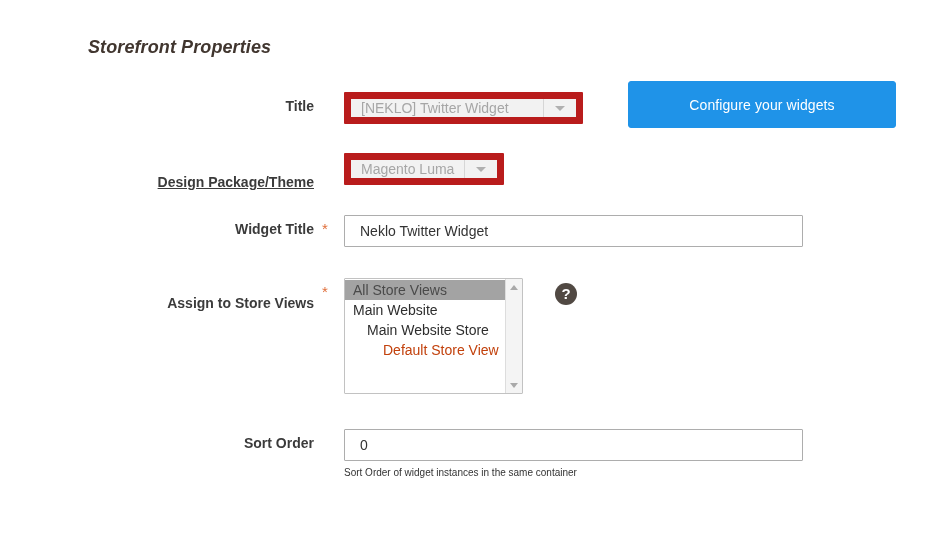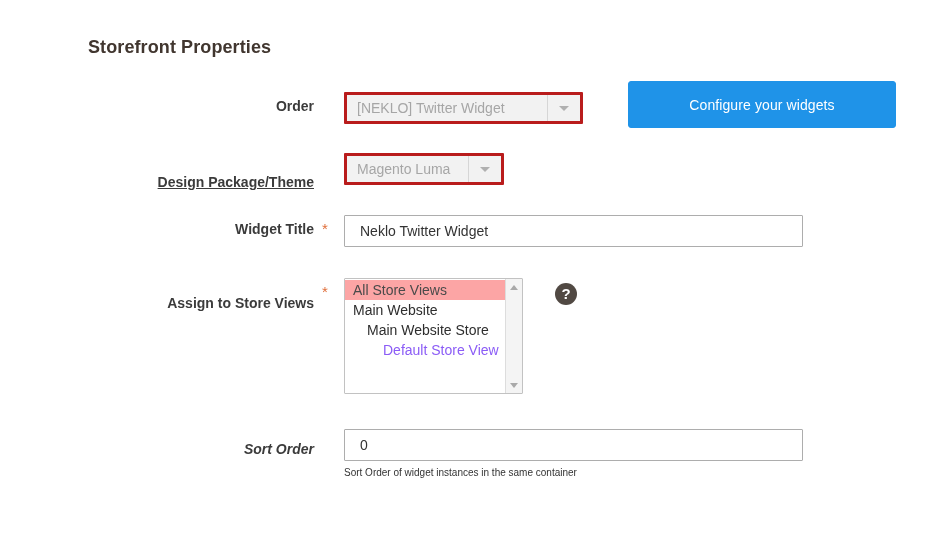--- a/index.html
+++ b/index.html
@@ -27,20 +27,21 @@
   
   .section-title {
     position: absolute;
     left: 88px;
     top: 37px;
     font-size: 18px;
     font-weight: bold;
     color: #41362f;
     letter-spacing: 0.1px;
     white-space: nowrap;
+    font-style: italic;
   }
 
   
   .field-row {
     position: absolute;
     left: 0;
     width: 940px;
   }
 
   .field-label {
@@ -62,21 +63,21 @@
     color: #e06e3a;
     font-weight: normal;
   }
 
   
   .sel-disabled {
     position: absolute;
     left: 344px;
     height: 32px;
     box-sizing: border-box;
-    border: 3px solid #b91c1c;
+    border: 7px solid #b91c1c;
     background: #f2f2f2;
     display: flex;
     align-items: stretch;
     border-radius: 1px;
   }
   .sel-disabled .sel-value {
     flex: 1 1 auto;
     display: flex;
     align-items: center;
     padding-left: 10px;
@@ -154,26 +155,26 @@
     font-size: 14px;
     line-height: 20px;
     height: 20px;
     color: #333333;
     white-space: nowrap;
     padding-left: 8px;
     overflow: hidden;
     text-overflow: ellipsis;
   }
   .ms-option.selected {
-    background: #fca5a5;
+    background: #a3a3a3;
     color: #4a4a4a;
   }
   .ms-option.bold { font-weight: normal; color: #2e2e2e; }
   .ms-option.ind1 { padding-left: 22px; }
-  .ms-option.ind2 { padding-left: 38px; color: #8b5cf6; }
+  .ms-option.ind2 { padding-left: 38px; color: #c2410c; }
 
   .ms-scroll {
     flex: 0 0 auto;
     width: 16px;
     background: #f4f4f4;
     border-left: 1px solid #dddddd;
     position: relative;
   }
   .ms-scroll .sb-arrow {
     position: absolute;
@@ -221,21 +222,21 @@
   }
 </style>
 </head>
 <body>
 
 <div class="page">
 
   <div class="section-title">Storefront Properties</div>
 
   <div class="field-row" style="top:92px;">
-    <div class="field-label" style="top:6px;">Order</div>
+    <div class="field-label" style="top:6px;">Title</div>
 
     <div class="sel-disabled" style="top:0px; width:239px;">
       <div class="sel-value">[NEKLO] Twitter Widget</div>
       <div class="sel-arrow">
           <i></i>
         </div>
     </div>
   </div>
 
   <button class="btn-primary" style="left:628px; top:81px; width:268px; height:47px;">Configure your widgets</button>
@@ -276,20 +277,20 @@
         <div class="sb-arrow down">
             <i></i>
           </div>
       </div>
     </div>
 
     <div class="help-icon" style="left:555px; top:5px;">?</div>
   </div>
 
   <div class="field-row" style="top:429px;">
-    <div class="field-label" style="top:12px;font-style:italic;">Sort Order</div>
+    <div class="field-label" style="top:6px;">Sort Order</div>
 
     <input class="text-input" type="text" style="top: 0px; width: 459px;" value="0">
 
     <div class="field-note" style="top:38px;">Sort Order of widget instances in the same container</div>
   </div>
 
 </div>
 
 </body></html>

